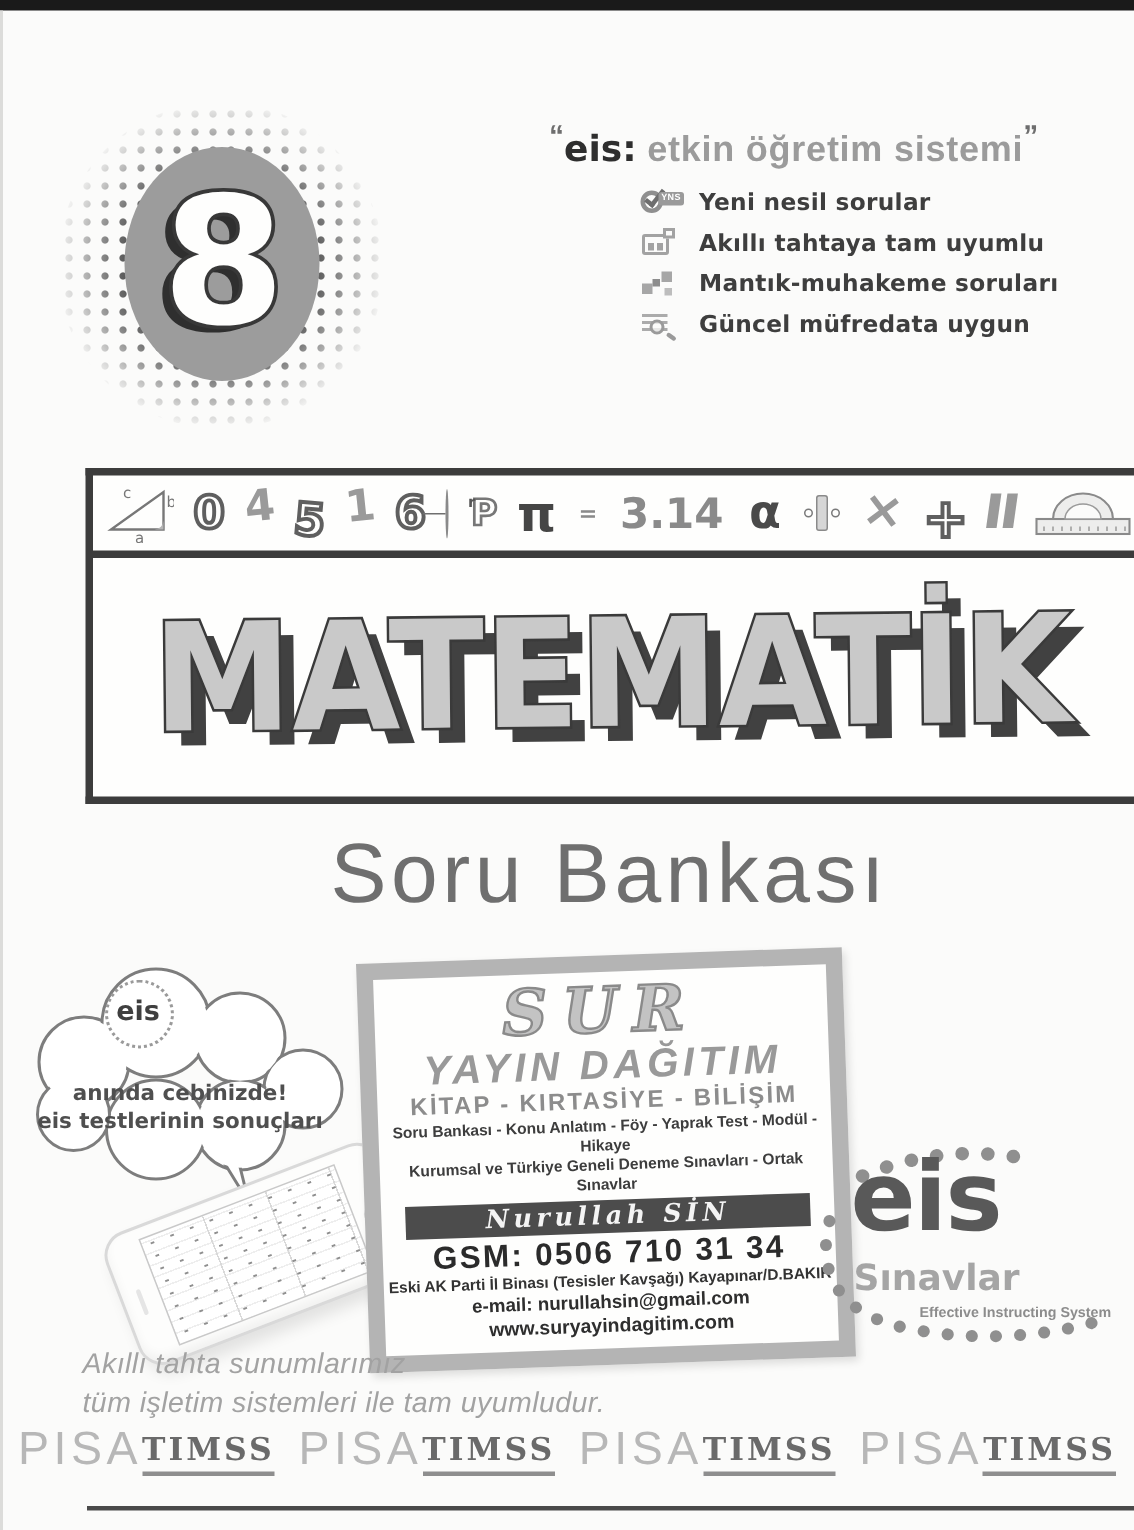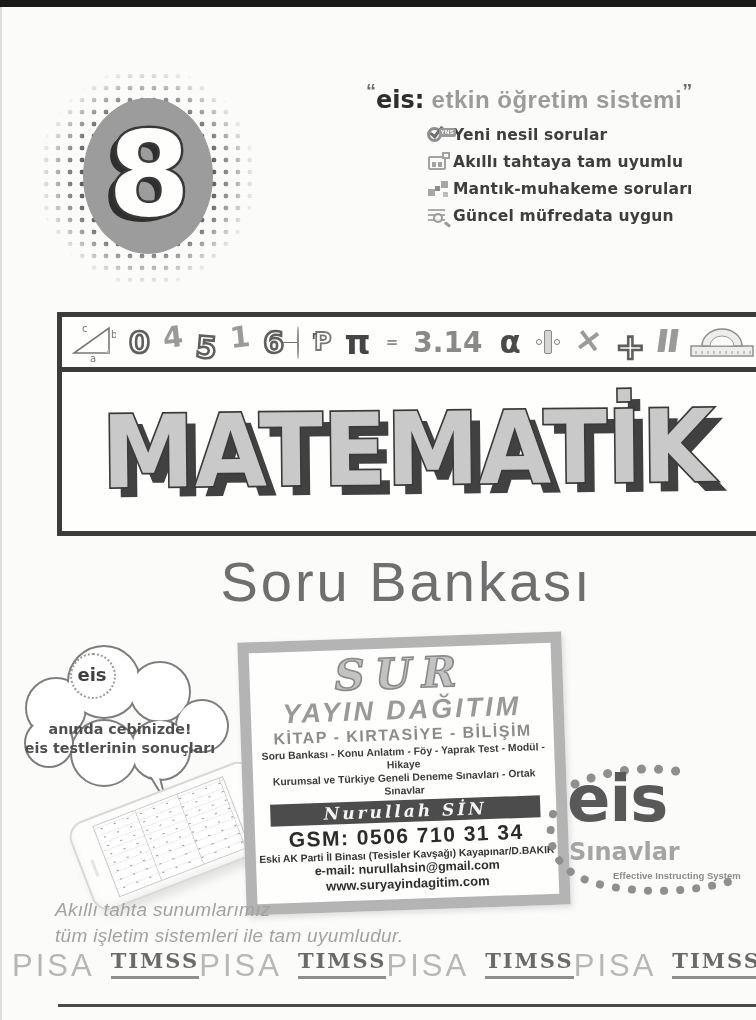--- a/index.html
+++ b/index.html
@@ -29,21 +29,21 @@
   }
   .grade-ellipse svg { position:absolute; left:0; top:0; }
 
   
   .slogan { position:absolute; left:366px; top:80px; width:360px; font-size:24px; white-space:nowrap; }
   .slogan .q { color:#6e6e6e; font-weight:700; font-size:20px; vertical-align:10px; }
   .slogan .brand { color:#2e2e2e; font-weight:900; font-family:"DejaVu Sans", sans-serif; }
   .slogan .rest { color:#9b9b9b; font-weight:600; letter-spacing:0.5px; }
 
   .features { position:absolute; left:427px; top:122px; }
-  .feature { display:flex; align-items:center; height:26px; margin-bottom:1px; }
+  .feature { display:flex; align-items:center; gap:13px; height:26px; margin-bottom:1px; }
   .feature .label { font-family:"DejaVu Sans", sans-serif; font-size:15.5px; font-weight:700; color:#3e3e3e; letter-spacing:0.2px; }
   .ic { width:26px; height:23px; position:relative; flex:0 0 auto; }
   .ic-check-ring { position:absolute; left:0; top:3px; width:15px; height:15px; border:3px solid #8f8f8f; border-radius:50%; }
   .ic-check-mark { position:absolute; left:6px; top:0; width:7px; height:14px; border-right:3.5px solid #6e6e6e; border-bottom:3.5px solid #6e6e6e; transform:rotate(38deg); }
   .ic-check-badge { position:absolute; right:-3px; top:4px; font:700 6px/7px "Liberation Sans", sans-serif; background:#9a9a9a; color:#fff; padding:1px 2px; border-radius:2px; letter-spacing:0.3px; }
   .ic-board-frame { position:absolute; left:1px; top:5px; width:18px; height:14px; border:2px solid #a2a2a2; border-radius:2px; }
   .ic-board-frame::before { content:""; position:absolute; left:2px; bottom:1px; width:4px; height:5px; background:#a2a2a2; }
   .ic-board-frame::after { content:""; position:absolute; left:8px; bottom:1px; width:4px; height:5px; background:#a2a2a2; }
   .ic-board-cam { position:absolute; left:15px; top:1px; width:8px; height:7px; background:#fbfbfa; border:2px solid #a2a2a2; }
   .ic-net::before { content:""; position:absolute; left:1px; top:11px; width:7px; height:7px; background:#a6a6a6; }
@@ -141,21 +141,21 @@
   
   .publisher { position:absolute; left:541px; top:762px; width:210px; height:145px; }
   .publisher svg.dots { position:absolute; left:0; top:0; }
   .pub-name { position:absolute; left:26px; top:2px; font-family:"DejaVu Sans", sans-serif; font-size:64px; line-height:70px; font-weight:900; color:#595959; letter-spacing:-1px; }
   .pub-sub { position:absolute; left:28px; top:76px; font-family:"DejaVu Sans", sans-serif; font-size:24px; font-weight:800; color:#a5a5a5; }
   .pub-tag { position:absolute; left:72px; top:108px; font-size:9.5px; font-weight:700; color:#8c8c8c; }
 
   
   .footer-note { position:absolute; left:55px; top:897px; font-style:italic; font-size:19px; line-height:26px; color:#a2a2a2; letter-spacing:0.3px; }
   .badges { position:absolute; left:12px; top:948px; width:732px; display:flex; justify-content:space-between; align-items:baseline; }
-  .badge-group { display:flex; align-items:flex-start; gap:16px; }
+  .badge-group { display:flex; align-items:flex-end; }
   .pisa { font-family:"Liberation Sans", sans-serif; font-size:31px; font-weight:400; color:#b7b7b7; letter-spacing:3px; }
   .timss { font-family:"DejaVu Serif", serif; font-size:21px; font-weight:700; color:#6a6a6a; letter-spacing:2px; border-bottom:3px solid #8e8e8e; padding-bottom:3px; }
   .bottom-rule { position:absolute; left:58px; top:1004px; width:698px; height:3px; background:#4a4a4a; }
 </style>
 </head>
 <body>
 
 <div class="page">
   <div class="scan-top-bar"></div>
   <div class="scan-left-edge"></div>

